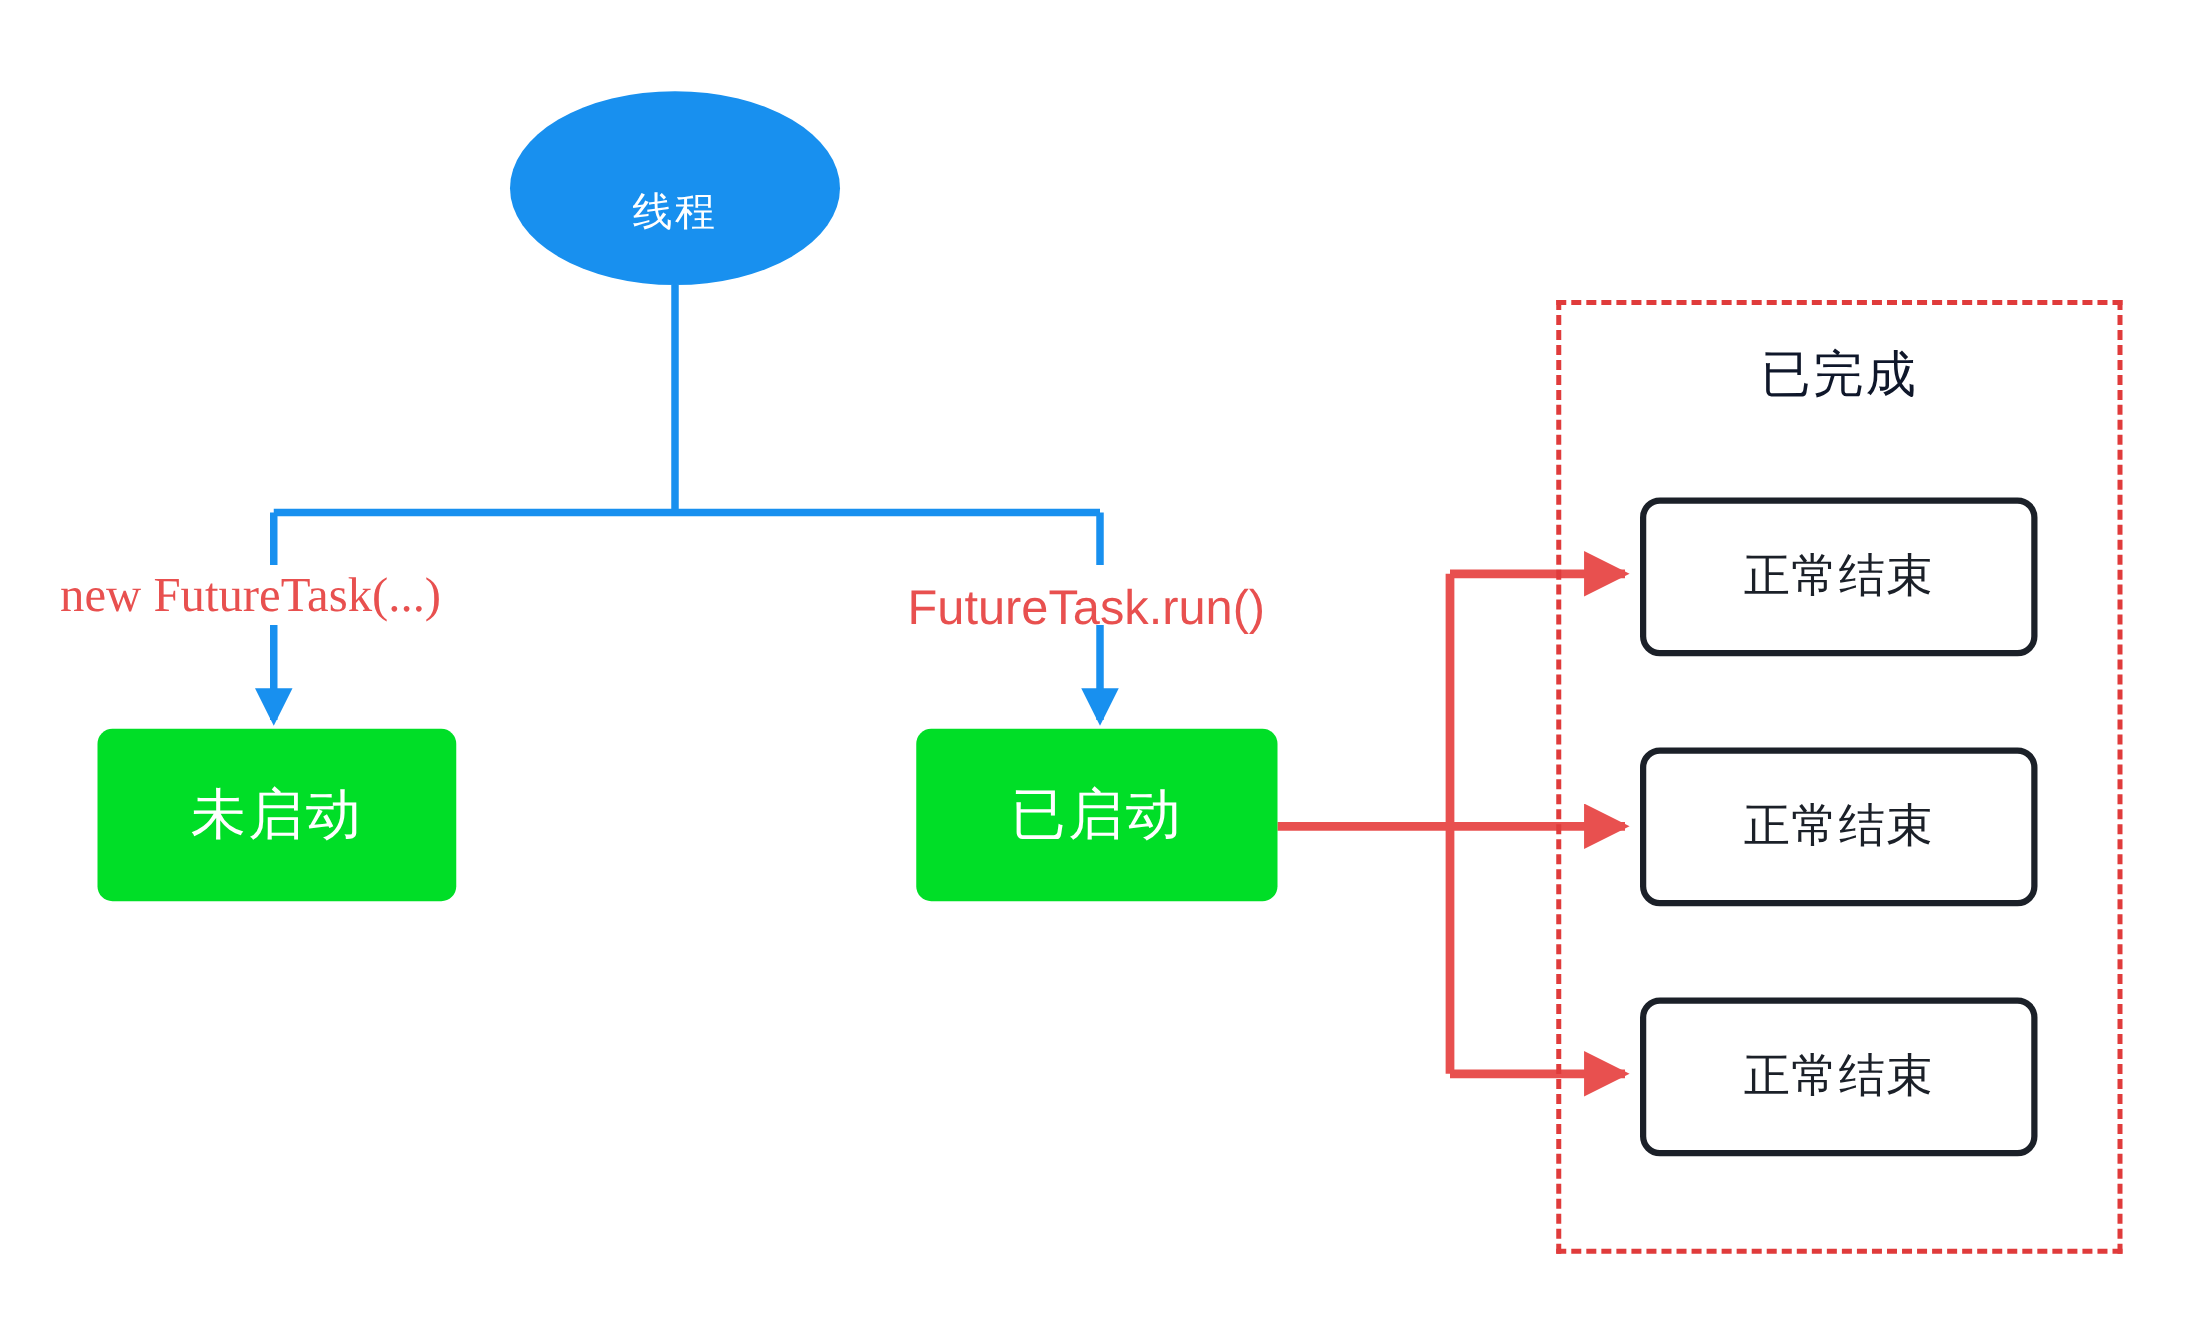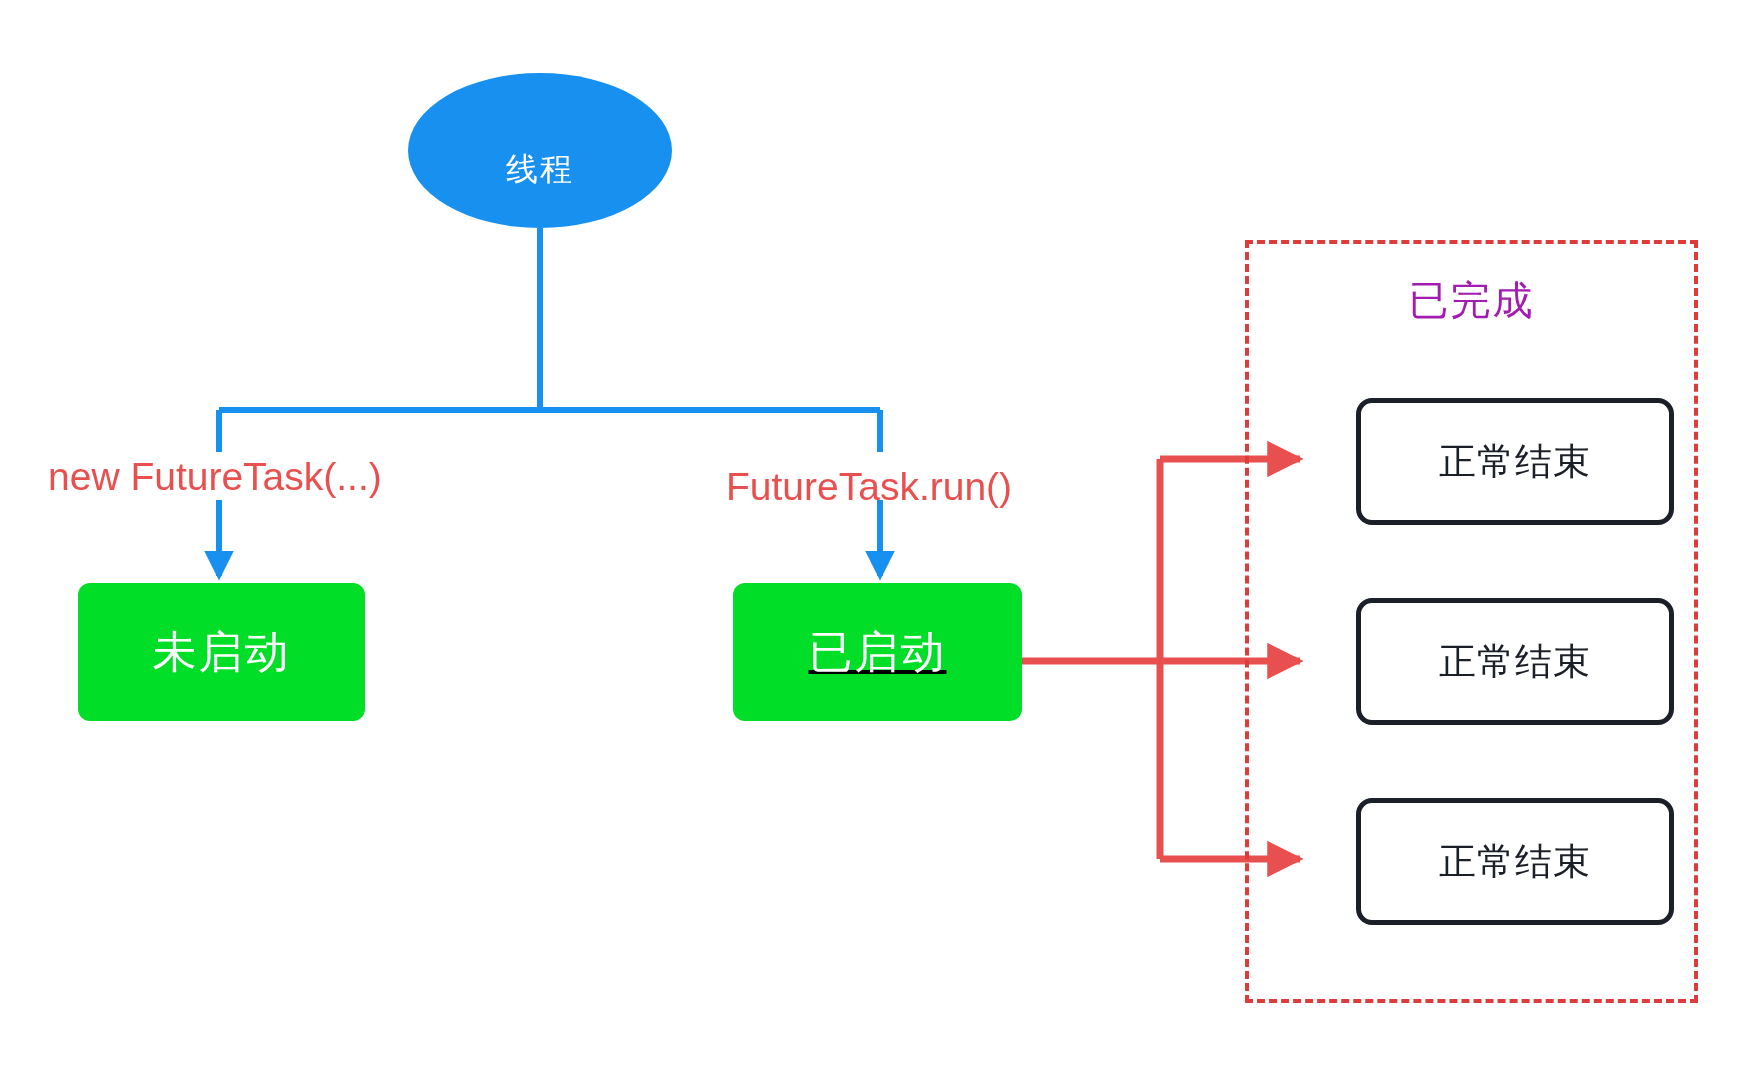--- a/index.html
+++ b/index.html
@@ -57,69 +57,68 @@
     align-items: center;
     justify-content: center;
   }
   .green-node .node-text {
     color: #ffffff;
     font-size: 44px;
     letter-spacing: 2px;
     line-height: 1;
   }
   #green-not-started { left: 78px;  top: 583px; width: 287px; }
-  #green-started     { left: 733px; top: 583px; width: 289px; text-decoration: underline; }
+  #green-started     { left: 733px; top: 583px; width: 289px; }
 
   
   .edge-label {
     position: absolute;
     color: #e8504f;
     font-size: 39px;
     white-space: nowrap;
     line-height: 1;
   }
-  #label-new-futuretask { left: 48px;  top: 457px; }
+  #label-new-futuretask { left: 48px;  top: 457px; font-family: Liberation Serif, serif; }
   #label-futuretask-run { left: 726px; top: 467px; }
 
   
   #completed-group {
     position: absolute;
     left: 1245px;
     top: 240px;
     width: 453px;
     height: 763px;
     border: 4px dashed #e03b3b;
     box-sizing: border-box;
   }
   #completed-group-title {
     position: absolute;
     left: 1245px;
     top: 280px;
     width: 453px;
     text-align: center;
-    color: #a21caf;
+    color: #0f172a;
     font-size: 40px;
     letter-spacing: 2px;
     line-height: 1;
   }
 
   
   .outcome-node {
     position: absolute;
     left: 1312px;
     width: 318px;
     height: 127px;
     background: #ffffff;
     border: 5px solid #1b2028;
     border-radius: 16px;
     box-sizing: border-box;
     display: flex;
     align-items: center;
     justify-content: center;
-    margin-left: 44px;
   }
   .outcome-node .node-text {
     color: #1b2028;
     font-size: 37px;
     letter-spacing: 1px;
     line-height: 1;
     font-family: "Liberation Serif", "DejaVu Serif", serif;
   }
   #outcome-0 { top: 398px; }
   #outcome-1 { top: 598px; }

